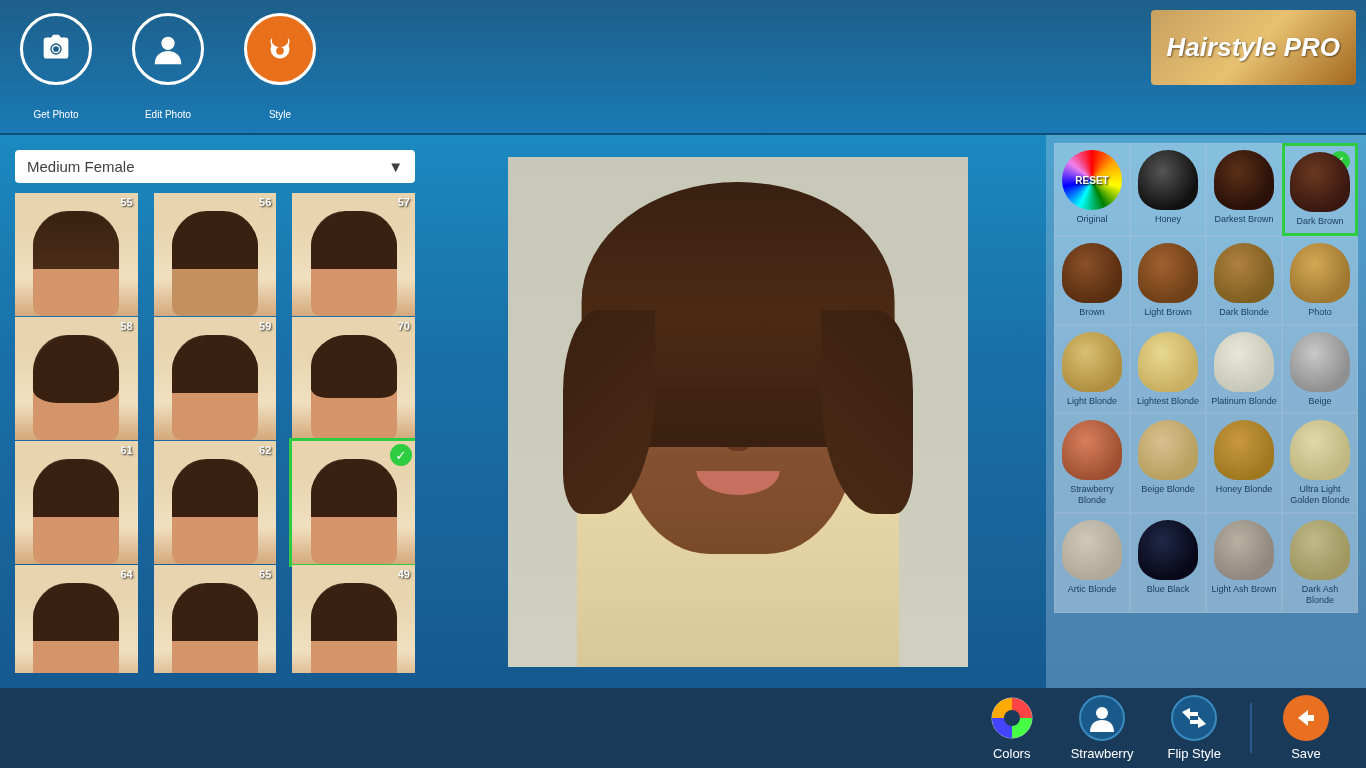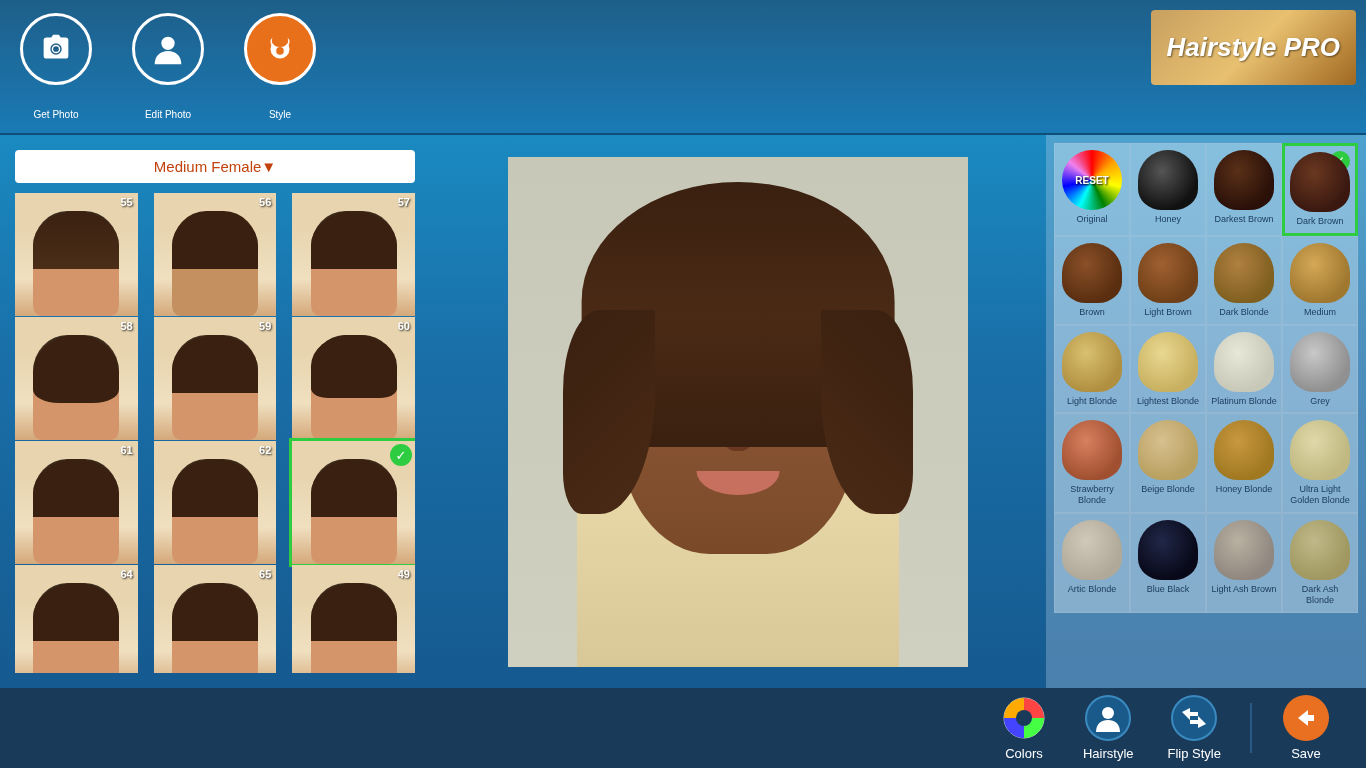--- a/index.html
+++ b/index.html
@@ -90,26 +90,26 @@
       padding: 15px;
       display: flex;
       flex-direction: column;
       gap: 10px;
     }
     .style-dropdown {
       display: flex;
       align-items: center;
       background: white;
       border-radius: 4px;
-      padding: 8px 22px;
+      padding: 8px 12px;
       cursor: pointer;
       font-size: 15px;
-      color: #c2410c;
+      color: #404040;
       width: 100%;
-      justify-content: center;
+      justify-content: space-between;
     }
     .style-grid {
       display: grid;
       grid-template-columns: 1fr 1fr 1fr;
       gap: 16px;
       overflow: hidden;
     }
     .style-cell {
       position: relative;
       background: #c8b89a;
@@ -380,21 +380,21 @@
       </div>
       <div class="style-cell">
         <span class="cell-num">59</span>
         <div class="face-thumb">
           <div class="face-figure">
             <div class="hair-top"></div>
           </div>
         </div>
       </div>
       <div class="style-cell">
-        <span class="cell-num">60</span>
+        <span class="cell-num">70</span>
         <div class="face-thumb">
           <div class="face-figure">
             <div class="hair-top" style="height:60%;border-radius:45% 45% 20% 20%/50% 50% 15% 15%;"></div>
           </div>
         </div>
       </div>
 
       <div class="style-cell">
         <span class="cell-num">61</span>
         <div class="face-thumb">
@@ -524,21 +524,21 @@
         <div class="color-swatch">
           <div style="width:100%;height:100%;background:radial-gradient(ellipse at 40% 35%,#b08040,#806020 70%);border-radius:50% 50% 40% 40%/50% 50% 35% 35%;"></div>
         </div>
         <span class="color-name">Dark Blonde</span>
       </div>
 
       <div class="color-cell">
         <div class="color-swatch">
           <div style="width:100%;height:100%;background:radial-gradient(ellipse at 40% 35%,#d4a855,#a07830 70%);border-radius:50% 50% 40% 40%/50% 50% 35% 35%;"></div>
         </div>
-        <span class="color-name">Medium</span>
+        <span class="color-name">Photo</span>
       </div>
 
       <div class="color-cell">
         <div class="color-swatch">
           <div style="width:100%;height:100%;background:radial-gradient(ellipse at 40% 35%,#d8c070,#b09040 70%);border-radius:50% 50% 40% 40%/50% 50% 35% 35%;"></div>
         </div>
         <span class="color-name">Light Blonde</span>
       </div>
 
       <div class="color-cell">
@@ -552,21 +552,21 @@
         <div class="color-swatch">
           <div style="width:100%;height:100%;background:radial-gradient(ellipse at 40% 35%,#e8e8d8,#c8c8b8 70%);border-radius:50% 50% 40% 40%/50% 50% 35% 35%;"></div>
         </div>
         <span class="color-name">Platinum Blonde</span>
       </div>
 
       <div class="color-cell">
         <div class="color-swatch">
           <div style="width:100%;height:100%;background:radial-gradient(ellipse at 40% 35%,#c8c8c8,#909090 70%);border-radius:50% 50% 40% 40%/50% 50% 35% 35%;"></div>
         </div>
-        <span class="color-name">Grey</span>
+        <span class="color-name">Beige</span>
       </div>
 
       <div class="color-cell">
         <div class="color-swatch">
           <div style="width:100%;height:100%;background:radial-gradient(ellipse at 40% 35%,#d88060,#a05030 70%);border-radius:50% 50% 40% 40%/50% 50% 35% 35%;"></div>
         </div>
         <span class="color-name">Strawberry Blonde</span>
       </div>
 
       <div class="color-cell">
@@ -637,21 +637,21 @@
     <span>Colors</span>
   </div>
 
   <div class="toolbar-btn">
     <div class="toolbar-icon bg-icon">
       <svg width="32" height="32" viewBox="0 0 32 32" fill="white">
         <circle cx="16" cy="11" r="6"></circle>
         <path d="M4 30 c0-8 5-12 12-12 s12 4 12 12 z"></path>
       </svg>
     </div>
-    <span>Hairstyle</span>
+    <span>Strawberry</span>
   </div>
 
   <div class="toolbar-btn">
     <div class="toolbar-icon flip-icon">
       <svg width="32" height="32" viewBox="0 0 32 32" fill="white">
         <path d="M4 10 L12 6 L12 10 L20 10 L20 14 L12 14 L12 18 Z"></path>
         <path d="M28 22 L20 26 L20 22 L12 22 L12 18 L20 18 L20 14 Z"></path>
       </svg>
     </div>
     <span>Flip Style</span>

